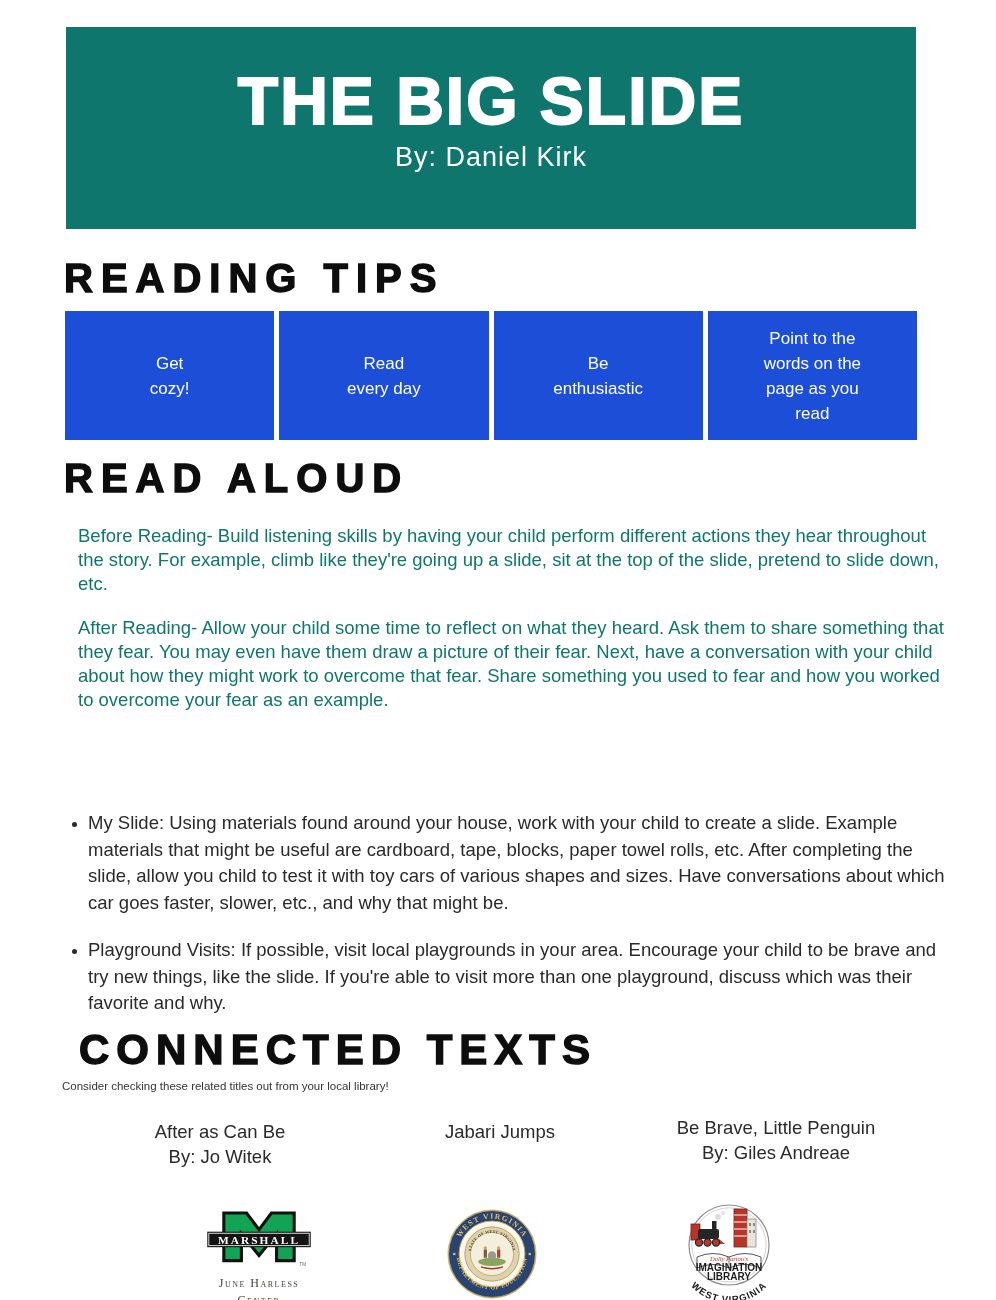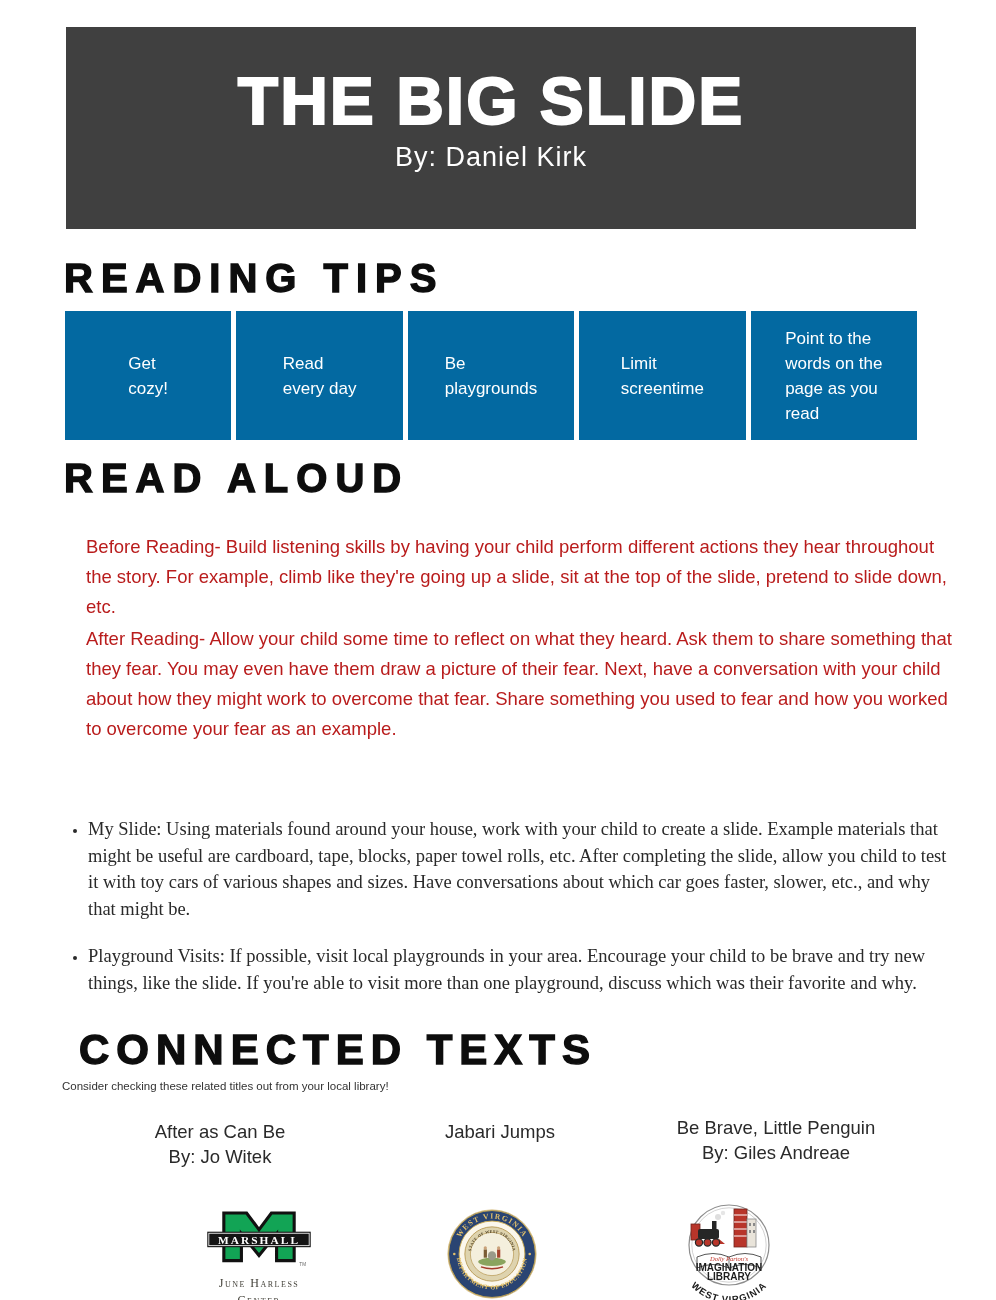--- a/index.html
+++ b/index.html
@@ -1,50 +1,50 @@
 <!DOCTYPE html>
 <html><head>
 <meta charset="utf-8">
 <style>
   html,body{margin:0;padding:0;background:#ffffff;}
   .page{position:relative;width:996px;height:1300px;background:#fff;overflow:hidden;
         font-family:"Liberation Sans",sans-serif;color:#262626;}
 
   
   .banner{position:absolute;left:66px;top:27px;width:850px;height:202px;
-          background:#404040;text-align:center;color:#fff;}
+          background:#0f766e;text-align:center;color:#fff;}
   .banner h1{margin:42px 0 0;font-size:66px;line-height:64px;font-weight:bold;
              letter-spacing:2px;-webkit-text-stroke:2px #fff;}
   .banner .author{margin-top:9px;font-size:27px;letter-spacing:1px;}
 
   
   .sec-h{position:absolute;margin:0;font-size:40px;font-weight:bold;color:#0d0d0d;
          letter-spacing:8px;-webkit-text-stroke:1.4px #0d0d0d;white-space:nowrap;}
   #h-tips{left:64px;top:256px;}
   #h-aloud{left:64px;top:456px;}
   #h-activities{left:60px;top:737px;}
   #h-connected{left:47px;top:1026px;font-size:42px;letter-spacing:7px;margin-left:32px;}
 
   
   .tips-row{position:absolute;left:65px;top:311px;width:852px;height:129px;
             display:flex;gap:5px;}
-  .tip{flex:1;background:#0369a1;color:#fff;display:flex;align-items:center;
-       justify-content:center;white-space:pre-line;
+  .tip{flex:1;background:#1d4ed8;color:#fff;display:flex;align-items:center;
+       justify-content:center;text-align:center;white-space:pre-line;
        font-size:17px;line-height:25px;}
 
   
-  .para{position:absolute;width:876px;margin:16px;font-size:18.5px;line-height:30px;
-        color:#b91c1c;}
+  .para{position:absolute;width:876px;margin:8px;font-size:18.5px;line-height:24px;
+        color:#0f766e;}
   #para-before{left:70px;top:516px;}
   #para-after{left:70px;top:608px;}
 
   
   .activities{position:absolute;left:66px;top:802px;width:872px;margin:0;
               padding:0 0 0 22px;font-size:18.5px;line-height:26.5px;color:#2a2a2a;}
-  .activities li{margin:14px 0 21px;font-family:Liberation Serif, serif;}
+  .activities li{margin:8px 0 21px;}
   .activities li::marker{font-size:15px;}
 
   
   .subtitle{position:absolute;left:62px;top:1080px;font-size:11.5px;color:#333;}
   .book{position:absolute;text-align:center;font-size:18.5px;line-height:25px;color:#2a2a2a;}
   #book-1{left:108px;top:1119px;width:224px;}
   #book-2{left:388px;top:1119px;width:224px;}
   #book-3{left:652px;top:1107px;width:248px;margin-top:8px;}
 
   
@@ -67,23 +67,21 @@
     <div class="author">By: Daniel Kirk</div>
   </header>
 
   <h2 class="sec-h" id="h-tips">READING TIPS</h2>
   <div class="tips-row">
     <div class="tip">Get
 cozy!</div>
     <div class="tip">Read
 every day</div>
     <div class="tip">Be
-playgrounds</div>
-    <div class="tip">Limit
-screentime</div>
+enthusiastic</div>
     <div class="tip">Point to the
 words on the
 page as you
 read</div>
   </div>
 
   <h2 class="sec-h" id="h-aloud">READ ALOUD</h2>
   <p class="para" id="para-before">Before Reading- Build listening skills by having your child perform different actions they hear throughout the story. For example, climb like they're going up a slide, sit at the top of the slide, pretend to slide down, etc.</p>
   <p class="para" id="para-after">After Reading- Allow your child some time to reflect on what they heard. Ask them to share something that they fear. You may even have them draw a picture of their fear. Next, have a conversation with your child about how they might work to overcome that fear. Share something you used to fear and how you worked to overcome your fear as an example.</p>
 

